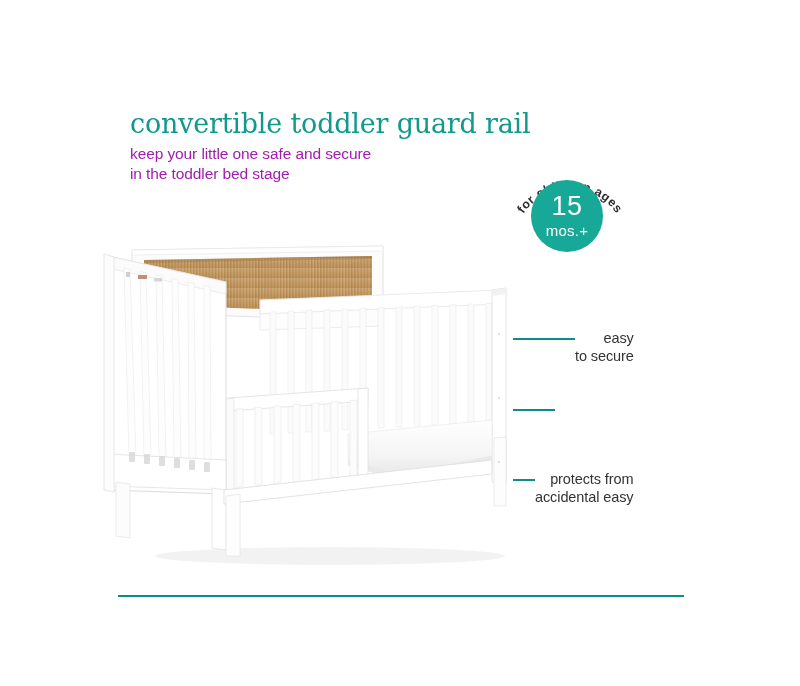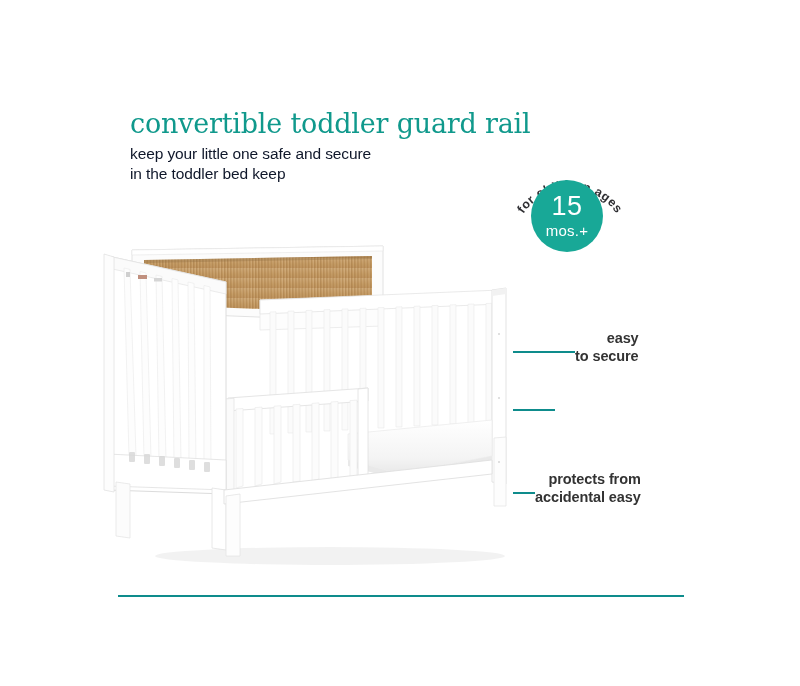--- a/index.html
+++ b/index.html
@@ -34,21 +34,21 @@
     color: #10998C;
     white-space: nowrap;
   }
   .subhead {
     position: absolute;
     left: 130px;
     top: 144px;
     font-family: "Liberation Sans", sans-serif;
     font-size: 15.5px;
     line-height: 20px;
-    color: #0f172a;
+    color: #a21caf;
     letter-spacing: -0.1px;
   }
   .subhead div { white-space: nowrap; }
 
   
   .badge {
     position: absolute;
     left: 500px;
     top: 157px;
     width: 140px;
@@ -94,22 +94,21 @@
     font-weight: 400;
     letter-spacing: 0.2px;
     margin-top: 3px;
     text-align: center;
   }
 
   
   .callout {
     position: absolute;
     display: flex;
-    align-items: center;
-    font-weight: bold;
+    align-items: flex-start;
   }
   .callout .rule {
     height: 2px;
     background: #0E8C8C;
     margin-top: 9px;
     flex: none;
   }
   .callout .ctext {
     font-family: "Liberation Sans", sans-serif;
     font-size: 14.5px;
@@ -145,21 +144,21 @@
 </style>
 </head>
 <body>
 
 <div class="stage">
 
   <div class="headline">convertible toddler guard rail</div>
 
   <div class="subhead">
     <div>keep your little one safe and secure</div>
-    <div>in the toddler bed keep</div>
+    <div>in the toddler bed stage</div>
   </div>
 
   <div class="badge">
     <svg class="badge-arc" viewBox="0 0 140 108">
       <defs>
         <path id="arcPath" d="M 14,88 A 56,56 0 1 1 126,88" fill="none"></path>
       </defs>
       <text>
         <textPath href="#arcPath" startOffset="50%" text-anchor="middle">for children ages</textPath>
       </text>

